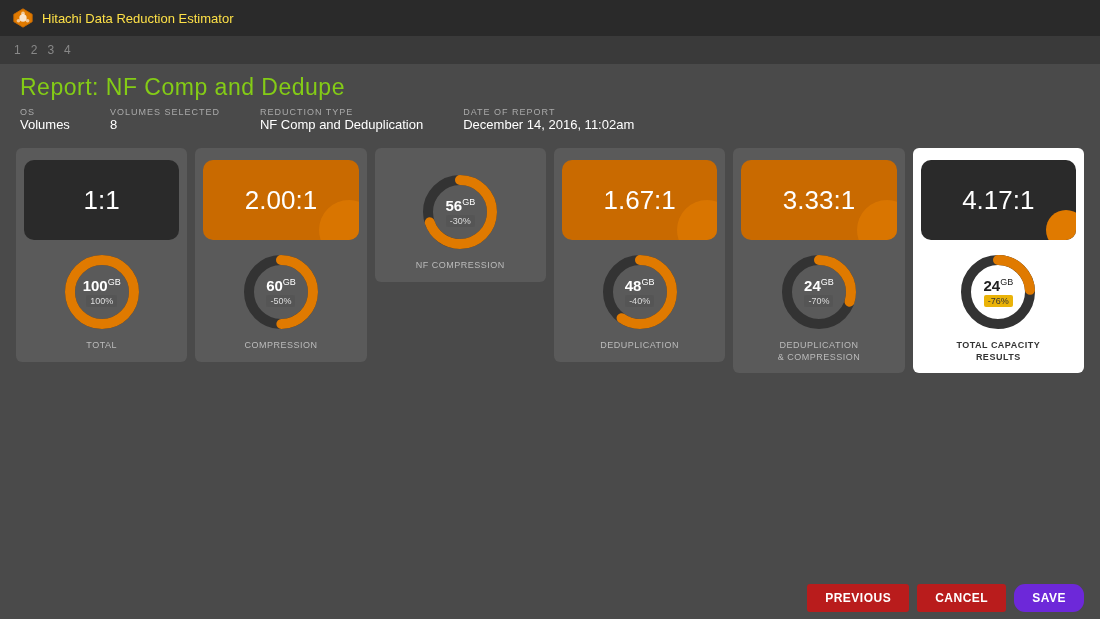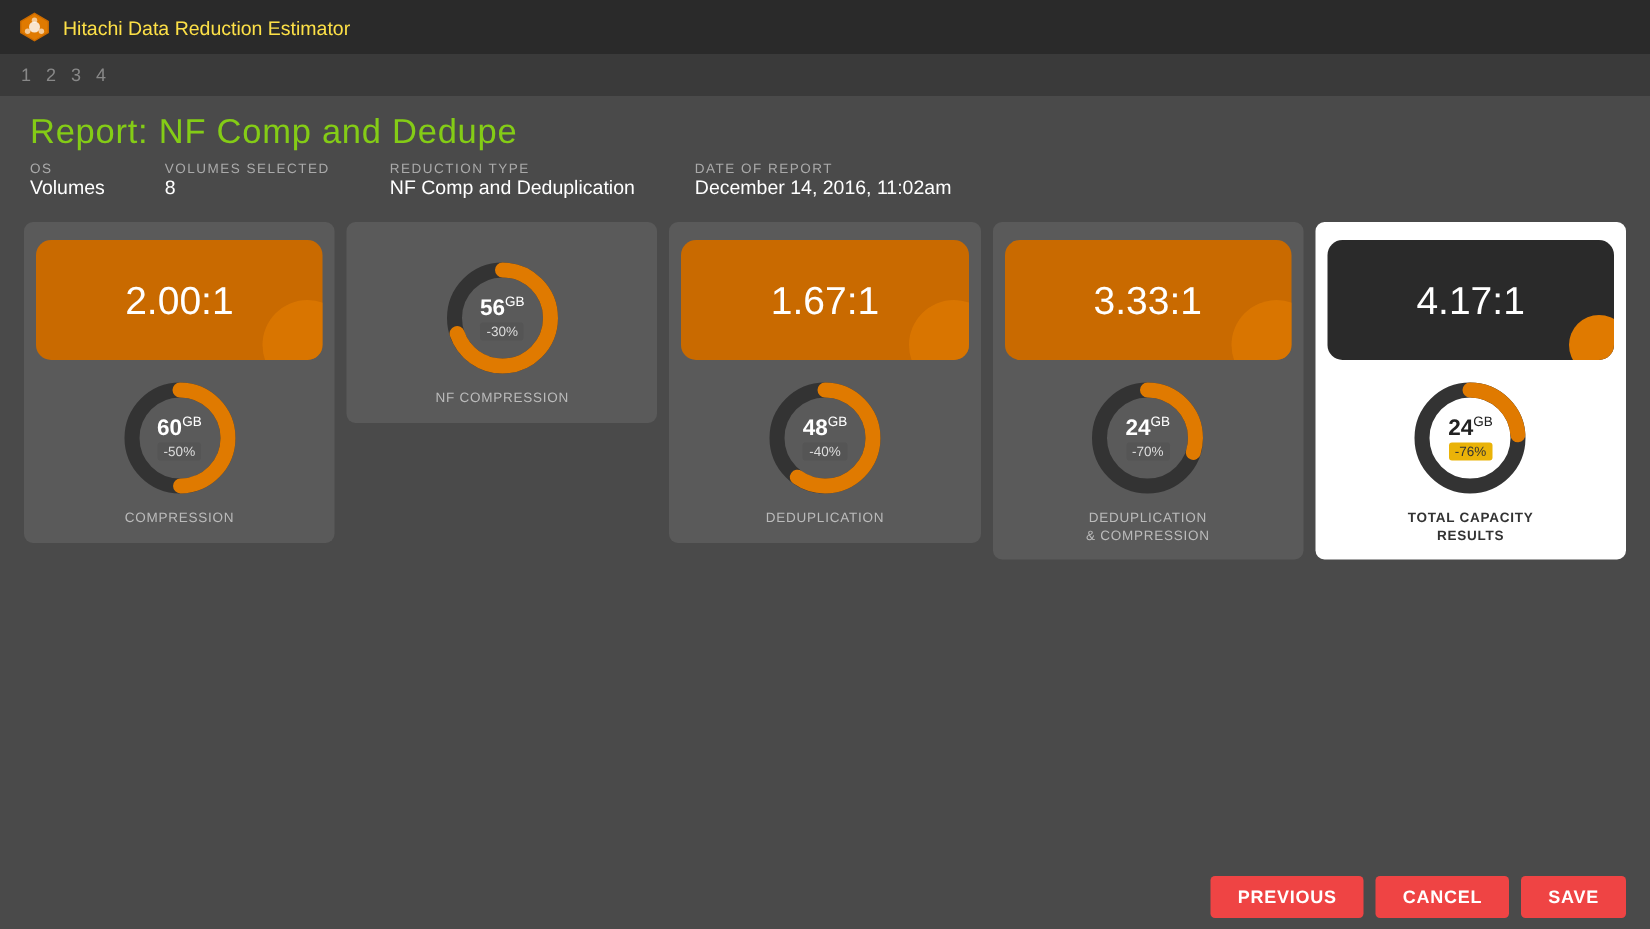--- a/index.html
+++ b/index.html
@@ -225,26 +225,27 @@
       padding: 0 18px;
       border: none;
       border-radius: 3px;
       font-size: 12px;
       font-weight: 600;
       letter-spacing: 0.5px;
       cursor: pointer;
       text-transform: uppercase;
     }
     .btn-secondary {
-      background: #ef4444;
+      background: #b91c1c;
       color: #fff;
     }
     .btn-primary {
-      background: #ef4444;
-      color: #fff;
+      background: #6d28d9;
+      color: #fff;
+      border-radius: 11px;
     }
 
     
     .card.highlighted .donut-wrap svg circle { }
   </style>
 </head>
 <body>
 
 <div id="topbar">
   <svg class="logo-icon" viewBox="0 0 24 24">
@@ -281,20 +282,36 @@
     </div>
     <div class="meta-group">
       <span class="meta-label">Date of Report</span>
       <span class="meta-value">December 14, 2016, 11:02am</span>
     </div>
   </div>
 </div>
 
 <div id="cards-area">
 
+  <div class="card">
+    <div class="ratio-box dark">
+      <span class="ratio-text">1:1</span>
+    </div>
+    <div class="donut-wrap">
+      <svg viewBox="0 0 80 80">
+        <circle cx="40" cy="40" r="32" fill="none" stroke="#333" stroke-width="10"></circle>
+        <circle cx="40" cy="40" r="32" fill="none" stroke="#e07a00" stroke-width="10" stroke-dasharray="201 201" stroke-dashoffset="0" stroke-linecap="round" transform="rotate(-90 40 40)"></circle>
+      </svg>
+      <div class="donut-center">
+        <span class="donut-gb"><span>100</span><sup>GB</sup></span>
+        <span class="donut-pct">100%</span>
+      </div>
+    </div>
+    <span class="card-label">TOTAL</span>
+  </div>
 
 
   <div class="card">
     <div class="ratio-box orange has-bubble">
       <span class="ratio-text">2.00:1</span>
     </div>
     <div class="donut-wrap">
       <svg viewBox="0 0 80 80">
         <circle cx="40" cy="40" r="32" fill="none" stroke="#333" stroke-width="10"></circle>
         <circle cx="40" cy="40" r="32" fill="none" stroke="#e07a00" stroke-width="10" stroke-dasharray="100 201" stroke-dashoffset="0" stroke-linecap="round" transform="rotate(-90 40 40)"></circle>

